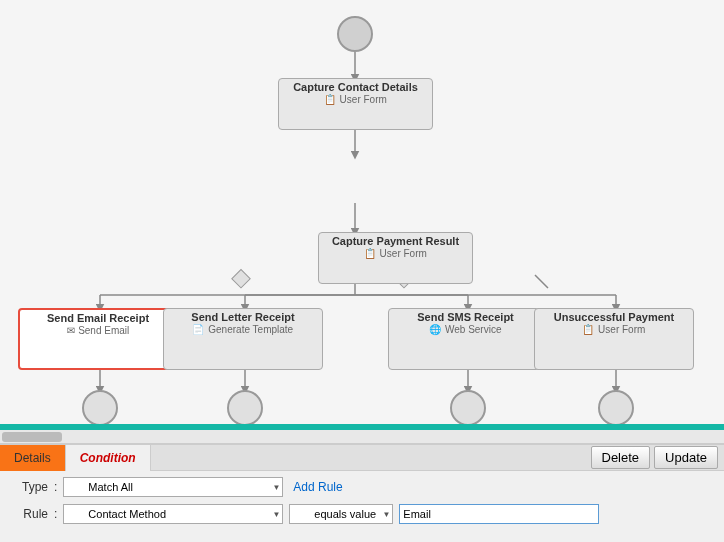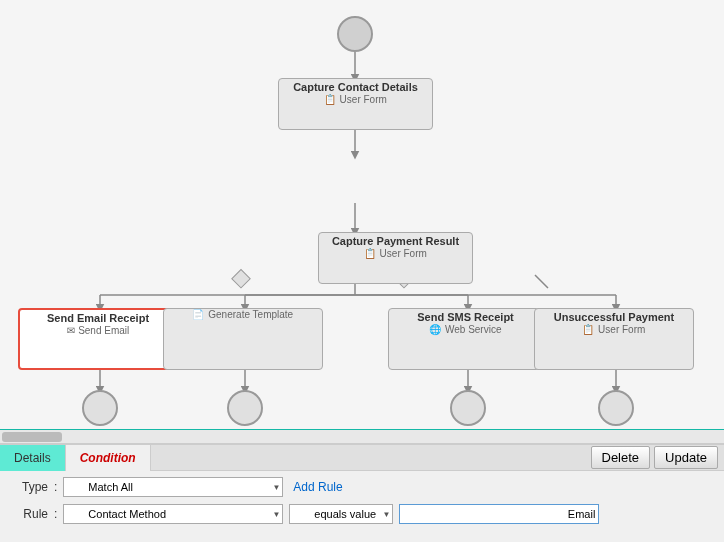--- a/index.html
+++ b/index.html
@@ -1,43 +1,43 @@
 <!DOCTYPE html>
 <html><head>
   <meta charset="utf-8">
   <style>
     * { box-sizing: border-box; margin: 0; padding: 0; }
     body { font-family: Arial, sans-serif; font-size: 12px; background: #fff; width: 724px; height: 542px; overflow: hidden; }
 
     .main-container { width: 724px; height: 542px; display: flex; flex-direction: column; }
 
-    .canvas-area { flex: 1; background: #f5f5f5; position: relative; overflow: hidden; border-bottom: 1px solid #14b8a6; }
+    .canvas-area { flex: 1; background: #f5f5f5; position: relative; overflow: hidden; border-bottom: 6px solid #14b8a6; }
 
     
     .scroll-bar { height: 14px; background: #e8e8e8; border-bottom: 1px solid #ccc; display: flex; align-items: center; padding: 0 2px; }
     .scroll-thumb { width: 60px; height: 10px; background: #bbb; border-radius: 3px; margin-left: 0; }
 
     
     .bottom-panel { height: 98px; background: #f0f0f0; border-top: 1px solid #ccc; }
     .tabs-row { display: flex; align-items: center; border-bottom: 1px solid #ccc; background: #e0e0e0; height: 26px; }
     .tab { padding: 4px 14px; font-size: 12px; cursor: pointer; border-right: 1px solid #ccc; height: 26px; display: flex; align-items: center; }
     .tab.active { background: #f0f0f0; color: #c00; font-weight: bold; font-style: italic; }
-    .tab.inactive { background: #5eead4; color: #333; }
+    .tab.inactive { background: #f97316; color: #333; }
     .tab-actions { margin-left: auto; display: flex; gap: 4px; padding-right: 6px; }
     .btn { padding: 3px 10px; font-size: 13px; border: 1px solid #aaa; background: linear-gradient(to bottom, #fff, #ddd); cursor: pointer; border-radius: 2px; }
 
     .panel-content { padding: 5px 8px; display: flex; flex-direction: column; gap: 5px; }
     .panel-row { display: flex; align-items: center; gap: 6px; height: 22px; }
     .panel-label { width: 40px; font-size: 12px; color: #333; text-align: right; }
     .panel-colon { font-size: 12px; color: #333; }
     .panel-select { height: 20px; font-size: 11px; border: 1px solid #aaa; background: #fff; padding: 0 2px; }
     .panel-select-sm { width: 220px; }
     .panel-select-med { width: 104px; }
     .add-rule-link { color: #0066cc; font-size: 12px; cursor: pointer; text-decoration: none; margin-left: 4px; }
-    .panel-input { height: 20px; font-size: 11px; border: 1px solid #5b9bd5; background: #fff; padding: 0 3px; width: 200px; outline: none; text-align: right; }
+    .panel-input { height: 20px; font-size: 11px; border: 1px solid #5b9bd5; background: #fff; padding: 0 3px; width: 200px; outline: none; }
 
     
     .node-box { position: absolute; background: #e8e8e8; border: 1px solid #aaa; border-radius: 4px; text-align: center; font-size: 11px; }
     .node-box.selected { border: 2px solid #e74c3c; background: #fff; }
     .node-title { font-weight: bold; color: #333; font-size: 11px; padding: 2px 4px 1px; }
     .node-subtitle { color: #666; font-size: 10px; display: flex; align-items: center; justify-content: center; gap: 3px; padding-bottom: 3px; }
 
     
     .circle-node { position: absolute; width: 36px; height: 36px; border-radius: 50%; background: #e0e0e0; border: 2px solid #999; }
     .circle-node.start { background: #d0d0d0; }
@@ -115,20 +115,21 @@
 
     <div class="node-box selected" style="left:18px; top:308px; width:160px; height:62px;">
       <div class="node-title">Send Email Receipt</div>
       <div class="node-subtitle">
         <span style="font-size:10px;">✉</span>
         <span>Send Email</span>
       </div>
     </div>
 
     <div class="node-box" style="left:163px; top:308px; width:160px; height:62px;">
+      <div class="node-title">Send Letter Receipt</div>
       <div class="node-subtitle">
         <span style="font-size:10px;">📄</span>
         <span>Generate Template</span>
       </div>
     </div>
 
     <div class="node-box" style="left:388px; top:308px; width:155px; height:62px;">
       <div class="node-title">Send SMS Receipt</div>
       <div class="node-subtitle">
         <span style="font-size:10px;">🌐</span>

